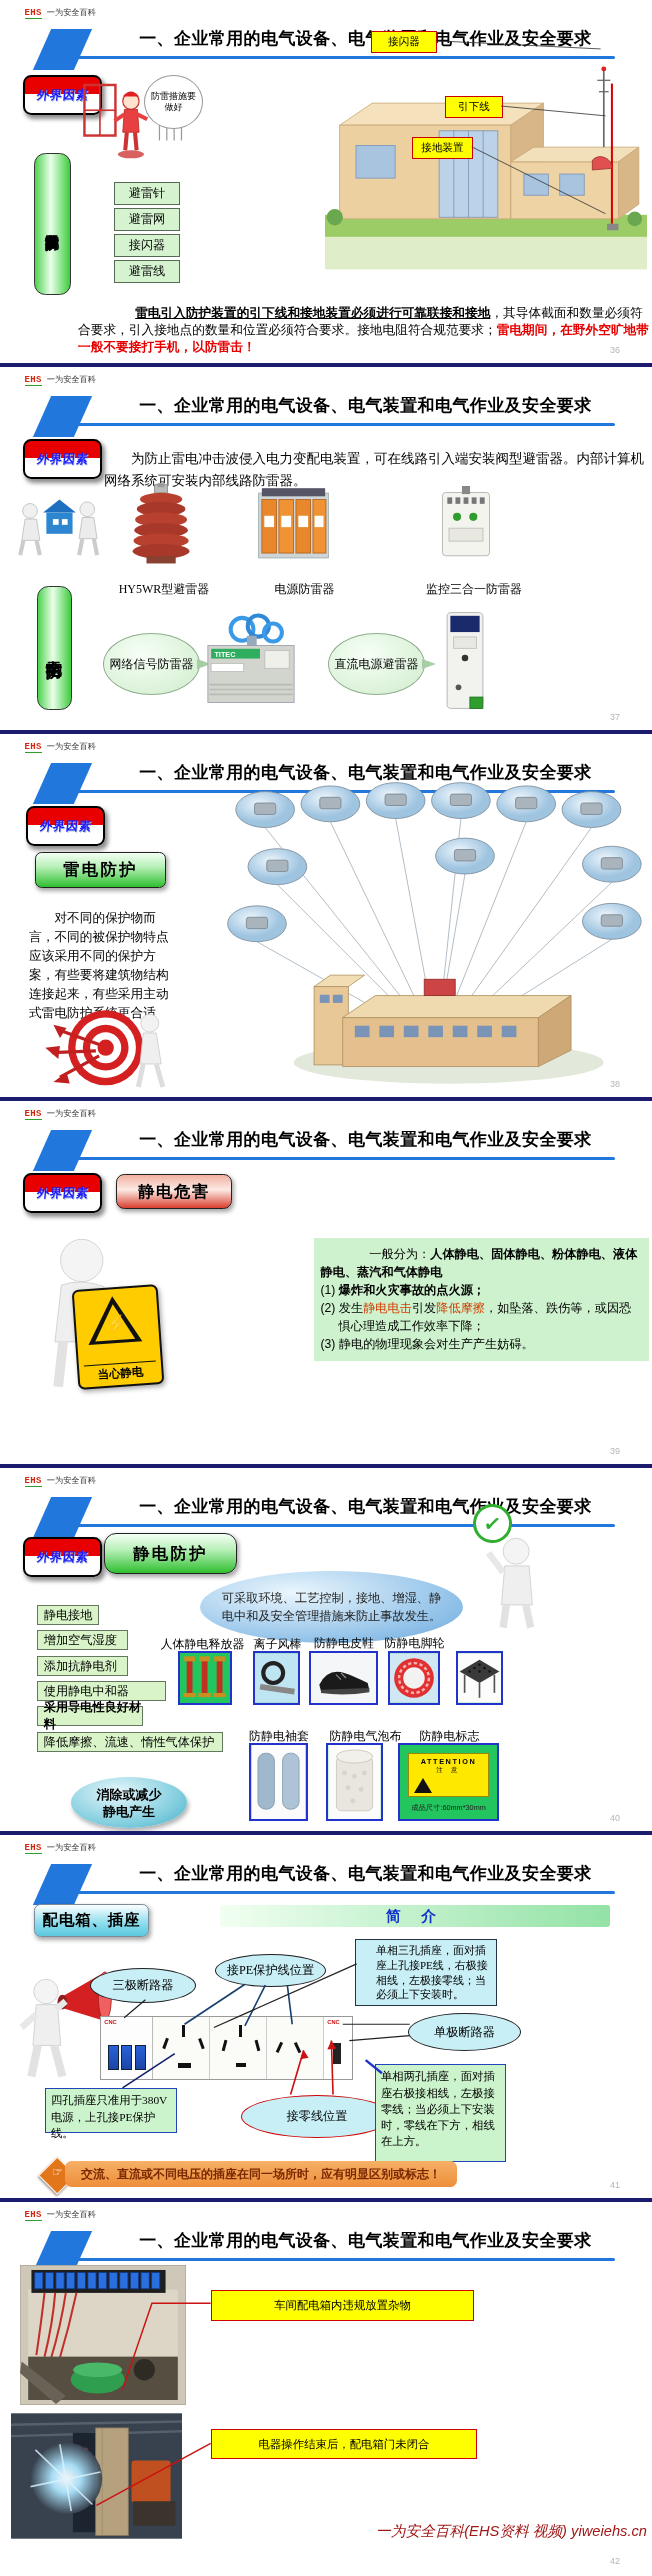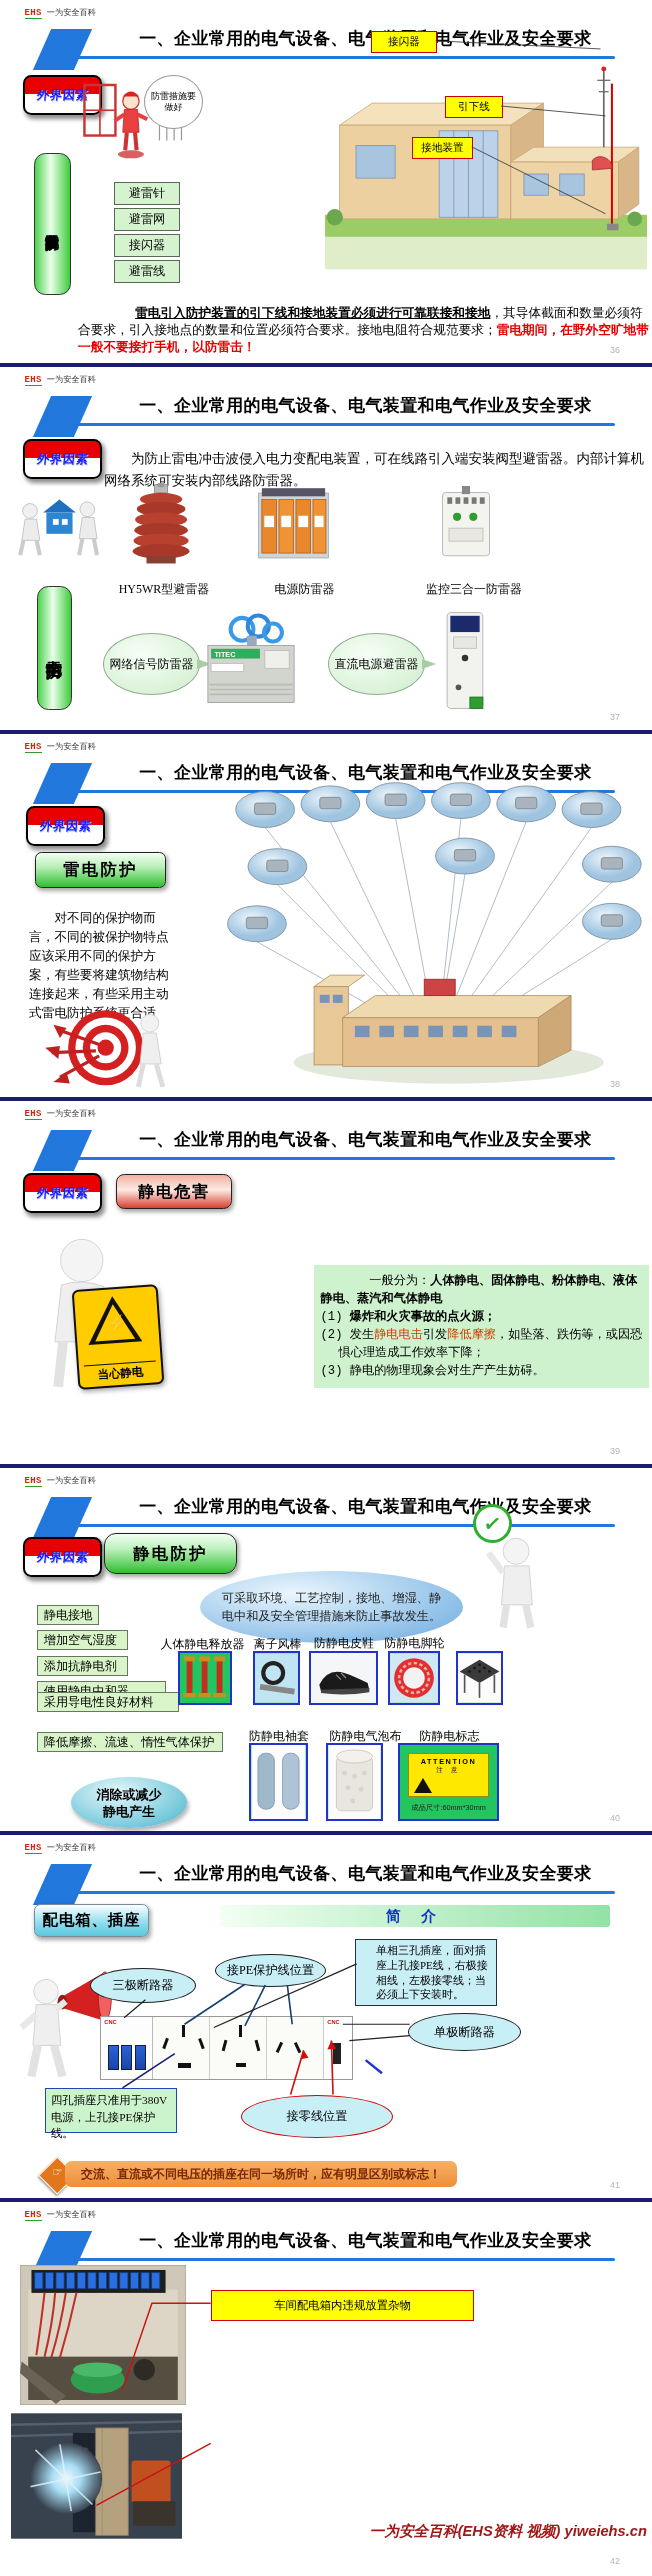--- a/index.html
+++ b/index.html
@@ -67,21 +67,21 @@
   .s2-intro { position:absolute; left:104px; top:67px; width:540px; font-family:"Liberation Serif",serif;
     font-size:13.5px; line-height:22px; text-indent:2em; }
   .cap { position:absolute; text-align:center; font-size:12px; font-family:"Liberation Serif",serif; }
 
   
   .s3-body { position:absolute; left:29px; top:162px; width:152px; font-family:"Liberation Serif",serif;
     font-size:12.7px; line-height:19px; text-indent:2em; }
 
   
   .s4-box { position:absolute; left:314px; top:137px; width:322px; background:#cdf2cd; padding:6.5px 6.5px 8.2px 6.5px;
-    font-family:Liberation Mono, monospace; font-size:12.2px; line-height:18px;margin-top:27px; }
+    font-family:Liberation Sans, sans-serif; font-size:12.2px; line-height:18px; }
   .s4-box p { margin:0; }
   .s4-lead { text-indent:4em; }
   .s4-b { font-weight:bold; }
   .s4-item { padding-left:18px; text-indent:-18px; }
   .s4-arrow { color:#1133cc; font-weight:bold; }
   .s4-o { color:#d43c00; }
   .sign { position:absolute; left:75px; top:186px; width:82px; height:96px; background:#ffcc00; border:2.4px solid #111;
     border-radius:6.5px; transform:rotate(-4deg); box-shadow:1.6px 2.4px 4.9px rgba(0,0,0,.35); }
   .sign .tri { position:absolute; left:11.4px; top:6.5px; width:0; height:0;
     border-left:27px solid transparent; border-right:27px solid transparent; border-bottom:47px solid #111; }
@@ -135,21 +135,21 @@
     background:linear-gradient(180deg,#f6b066,#ee8e3a); border-radius:6.5px; color:#7a2800; font-weight:bold;
     font-size:12px; display:flex; align-items:center; justify-content:center; font-family:"Liberation Serif",serif; }
   .diamond { position:absolute; left:44px; top:327px; width:24.5px; height:24.5px; background:#e2761b;
     transform:rotate(45deg); border:1.6px solid #fff; box-shadow:0.8px 1.6px 2.4px rgba(0,0,0,.4); }
   .diamond-glyph { position:absolute; left:47px; top:330px; width:21px; text-align:center; color:#fff; font-size:12.2px; }
 
   
   .s7-label { position:absolute; background:#ffff00; border:1.6px solid #d00000; display:flex; align-items:center;
     justify-content:center; font-size:11.4px; font-family:"Liberation Serif",serif; }
   .s7-footer { position:absolute; left:343px; top:320px; width:304px; text-align:right; color:#a01818;
-    font-weight:bold; font-style:italic; font-size:14.7px; }
+    font-weight:normal; font-style:italic; font-size:14.7px; }
 </style>
 </head>
 <body>
 
 <section class="slide">
   <div class="ehs">
     <span class="ehs-mark">EHS</span>
     <span class="ehs-brand">一为安全百科</span>
   </div>
   <div class="pgram"></div>
@@ -539,21 +539,21 @@
     <line x1="30" y1="108" x2="26" y2="136" stroke="#e2e2e2" stroke-width="9"></line>
     <line x1="54" y1="108" x2="60" y2="136" stroke="#e2e2e2" stroke-width="9"></line>
     <line x1="26" y1="68" x2="8" y2="44" stroke="#e8e8e8" stroke-width="8"></line>
   </svg>
   <div class="check-ring">✓</div>
 
   <div class="measure" style="top:137px;width:62px;">静电接地</div>
   <div class="measure" style="top:162px;width:91px;">增加空气湿度</div>
   <div class="measure" style="top:188px;width:91px;">添加抗静电剂</div>
   <div class="measure" style="top:213px;width:129px;">使用静电中和器</div>
-  <div class="measure" style="top:224px;width:142px;">采用导电性良好材料</div>
+  <div class="measure" style="top:238px;width:106px;font-weight:bold;">采用导电性良好材料</div>
   <div class="measure" style="top:264px;width:186px;">降低摩擦、流速、惰性气体保护</div>
 
   <div class="blue-ellipse">
     <span>消除或减少</span>
     <span>静电产生</span>
   </div>
 
   <div class="cap" style="left:157px;top:168px;width:91px;">人体静电释放器</div>
   <div class="cap" style="left:245px;top:168px;width:65px;">离子风棒</div>
   <div class="cap" style="left:309px;top:167px;width:70px;">防静电皮鞋</div>
@@ -730,20 +730,23 @@
       <span class="cnc">CNC</span>
       <span class="tglk"></span>
     </div>
   </div>
 
   <div class="co-box green" style="left:45px;top:253px;width:132px;height:45px;">
     <span>四孔插座只准用于380V电源，上孔接PE保护线。</span>
   </div>
   <div class="co-ellipse red" style="left:241px;top:260px;width:150px;height:41px;">
     <span>接零线位置</span>
+  </div>
+  <div class="co-box green" style="left:375px;top:229px;width:131px;height:98px;">
+    <span>单相两孔插座，面对插座右极接相线，左极接零线；当必须上下安装时，零线在下方，相线在上方。</span>
   </div>
 
   <div class="diamond"></div>
   <div class="diamond-glyph">☞</div>
   <div class="obanner">
     <span>交流、直流或不同电压的插座在同一场所时，应有明显区别或标志！</span>
   </div>
 
   <svg class="lines" viewBox="0 0 800 445" width="653" height="363">
     <line x1="178" y1="202" x2="152" y2="224" stroke="#222" stroke-width="1.5"></line>
@@ -830,20 +833,23 @@
       </g>
     <rect x="104" y="18" width="40" height="132" fill="#b5a17e" stroke="#8a7a5c"></rect>
     <line x1="112" y1="18" x2="112" y2="150" stroke="#9a8a68"></line>
     <circle cx="68" cy="80" r="44" fill="url(#glow)" opacity="0.95"></circle>
     <g stroke="#dff4ff" stroke-width="2" opacity="0.8">
       <line x1="30" y1="45" x2="100" y2="112"></line>
         <line x1="24" y1="90" x2="110" y2="72"></line>
         <line x1="60" y1="38" x2="74" y2="120"></line>
     </g>
   </svg>
+  <div class="s7-label" style="left:211px;top:227px;width:264px;height:28px;">
+    <span>电器操作结束后，配电箱门未闭合</span>
+  </div>
 
   <svg class="lines" viewBox="0 0 800 456" width="653" height="372">
     <polyline points="258,124 186,124 150,230" fill="none" stroke="#cc1111" stroke-width="1.8"></polyline>
     <line x1="258" y1="296" x2="118" y2="372" stroke="#cc1111" stroke-width="1.8"></line>
   </svg>
 
   <div class="s7-footer">一为安全百科(EHS资料 视频) yiweiehs.cn</div>
   <div class="pageno">42</div>
 </section>
 

